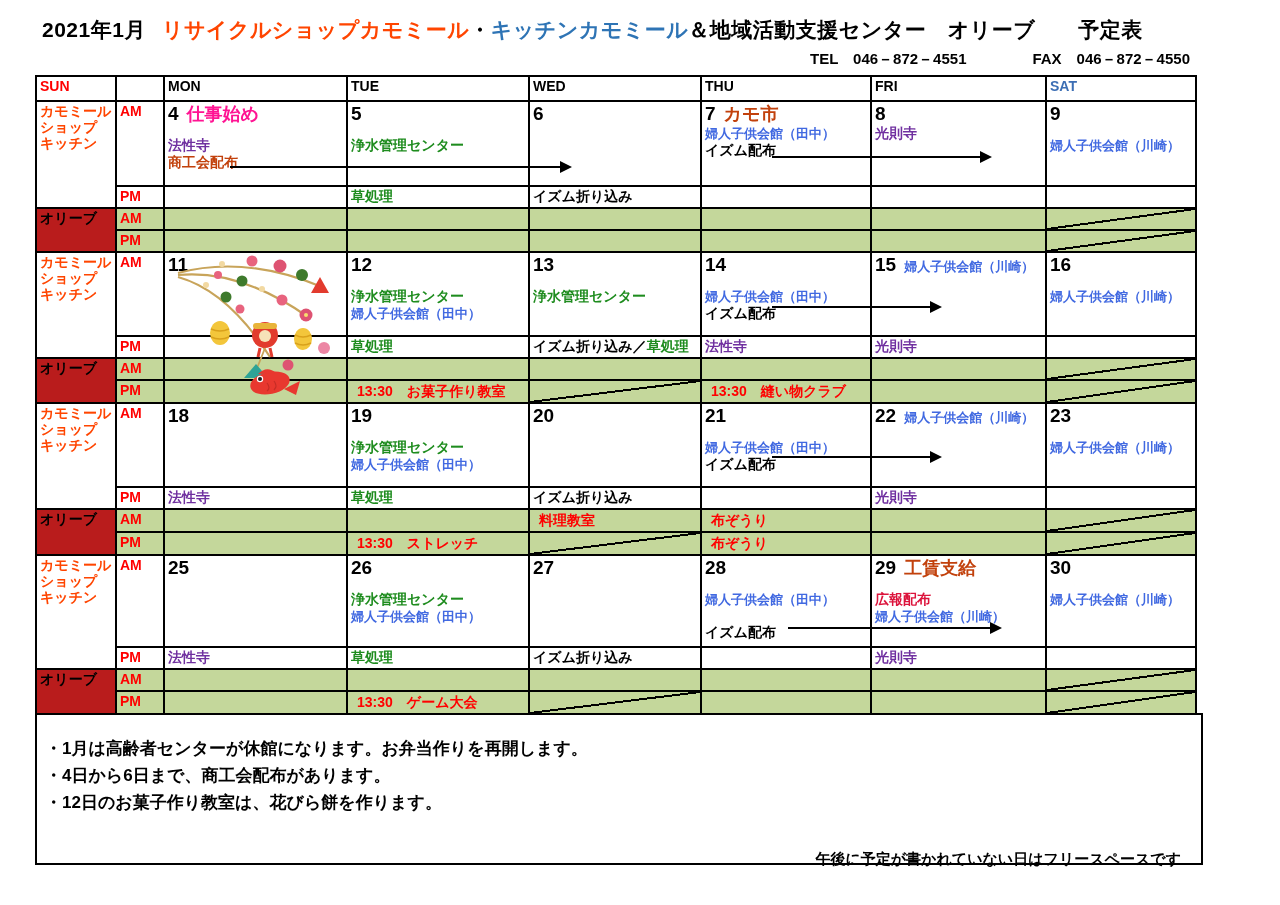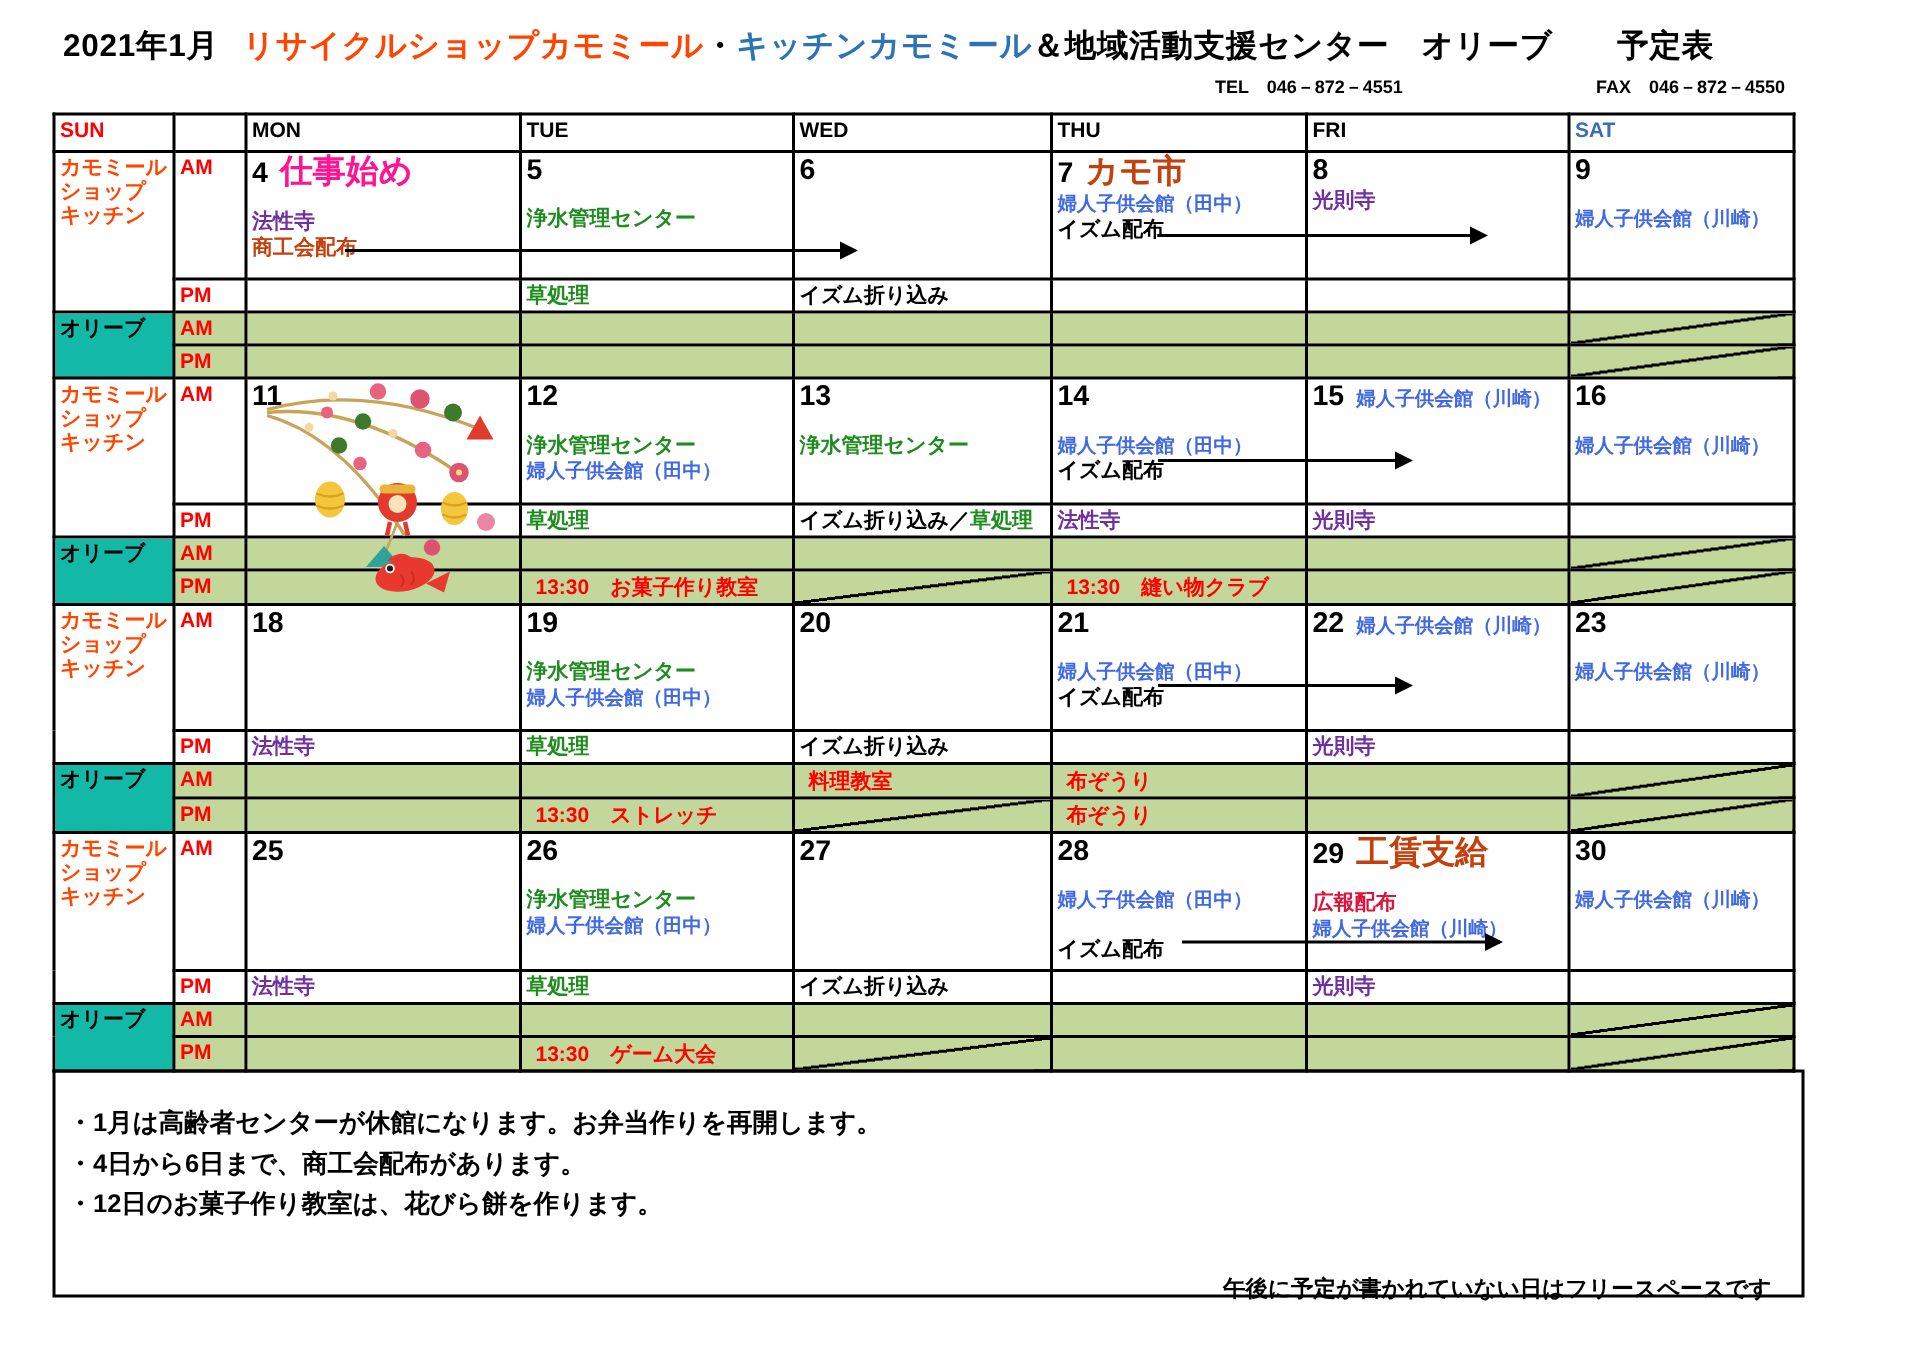--- a/index.html
+++ b/index.html
@@ -6,37 +6,37 @@
   .page{position:relative;width:1280px;height:905px;background:#fff;overflow:hidden;
         font-family:"Liberation Sans","DejaVu Sans",sans-serif;font-weight:bold;color:#000;}
   
   .titlebar{position:absolute;left:42px;top:16px;font-size:21px;letter-spacing:.5px;white-space:nowrap;}
   .titlebar span{vertical-align:baseline;}
   .t-date{color:#000;margin-right:16px;text-align:right;}
   .t-shop{color:#FF4500;}
   .t-sep{color:#000;}
   .t-kitchen{color:#2E74B5;}
   .t-suffix{color:#000;}
-  .contact{position:absolute;top:50px;left:810px;width:380px;font-size:12px;display:flex;justify-content:space-between;white-space:nowrap;}
+  .contact{position:absolute;top:50px;left:810px;width:380px;font-size:15px;display:flex;justify-content:space-between;white-space:nowrap;}
   
   table.cal{position:absolute;left:35px;top:75px;border-collapse:collapse;table-layout:fixed;background:#fff;}
   table.cal td,table.cal th{border:2px solid #000;padding:1px 3px;vertical-align:top;text-align:left;
         font-size:14px;overflow:hidden;}
   th.hd{font-size:13px;vertical-align:middle;font-weight:bold;}
   .hd-sun{color:#FF0000;}
   .hd-sat{color:#3C6EB4;margin-top:40px;}
   td.lbl-cham{vertical-align:middle;color:#FF4500;font-size:13.5px;line-height:16px;padding-left:5px;}
-  td.lbl-olive{vertical-align:middle;color:#000;font-size:14px;padding-left:5px;background:#14b8a6;}
+  td.lbl-olive{vertical-align:middle;color:#000;font-size:14px;padding-left:5px;background:#b91c1c;}
   td.ampm{vertical-align:middle;color:#FF0000;font-size:14px;padding-left:4px;}
   td.green{background:#C4D79B;}
   td.diag{background:#C4D79B;
     background-image:linear-gradient(to bottom right,transparent calc(50% - 1px),#000 calc(50% - 1px),#000 calc(50% + 1px),transparent calc(50% + 1px));}
   .dayline{display:flex;align-items:baseline;gap:8px;line-height:22px;}
   .dnum{font-size:19px;color:#000;}
-  .badge{font-size:22px;}
+  .badge{font-size:18px;}
   .inline-blue{font-size:13px;color:#4169E1;}
   .evt{font-size:14px;line-height:17px;white-space:nowrap;}
   .evt.gap{margin-top:12px;}
   .evt.gap2{margin-top:16px;}
   .t-red{color:#c2410c;}
   .t-pink{color:#FF1493;}
   .t-purple{color:#7030A0;}
   .t-green{color:#1E8C1E;}
   .t-blue{color:#4169E1;font-size:13px;}
   .t-black{color:#000;}

